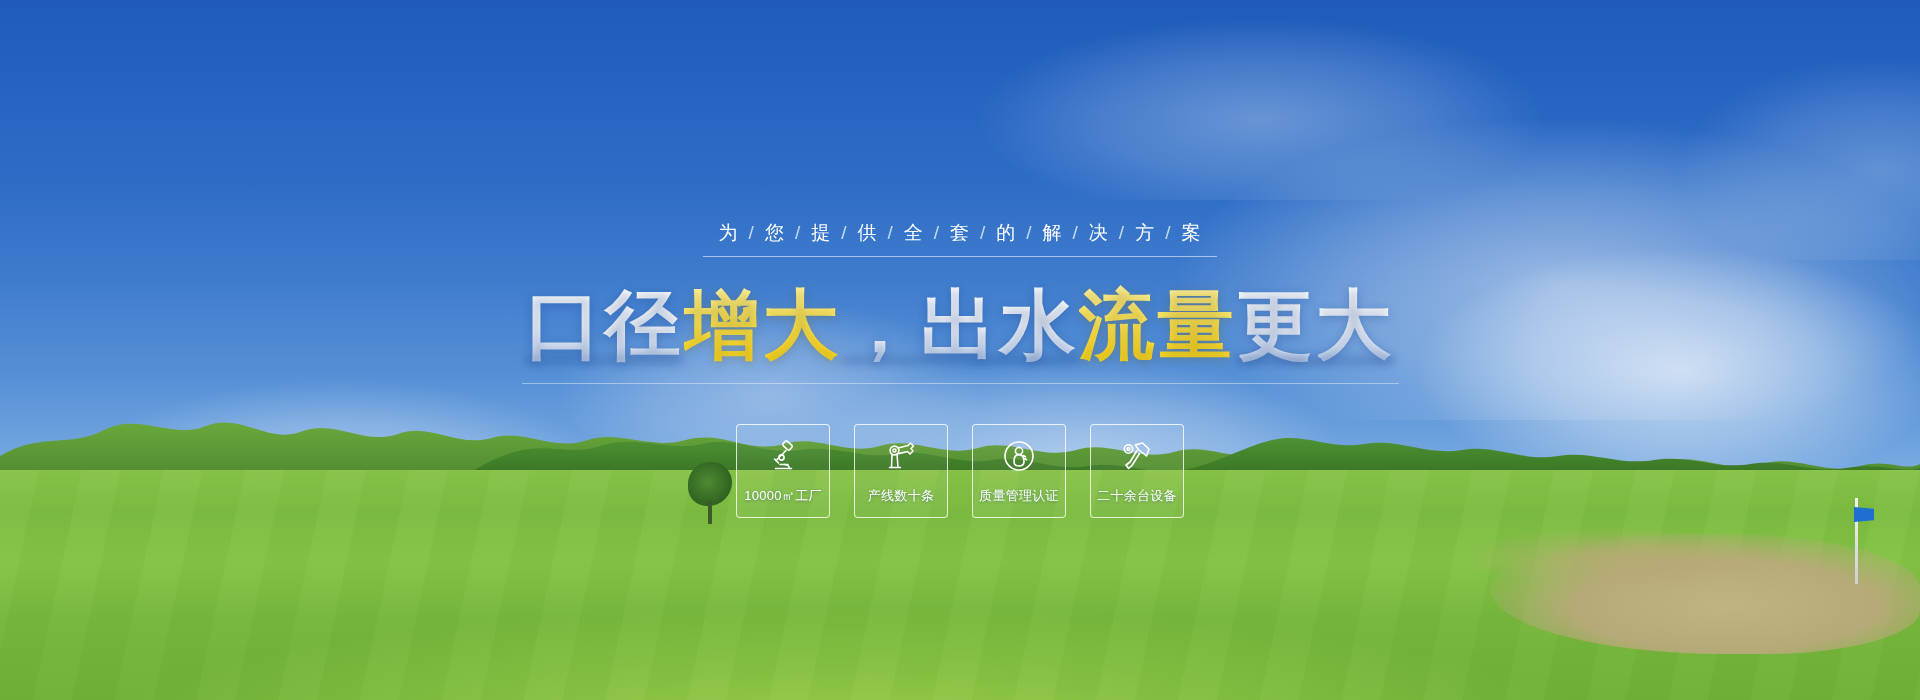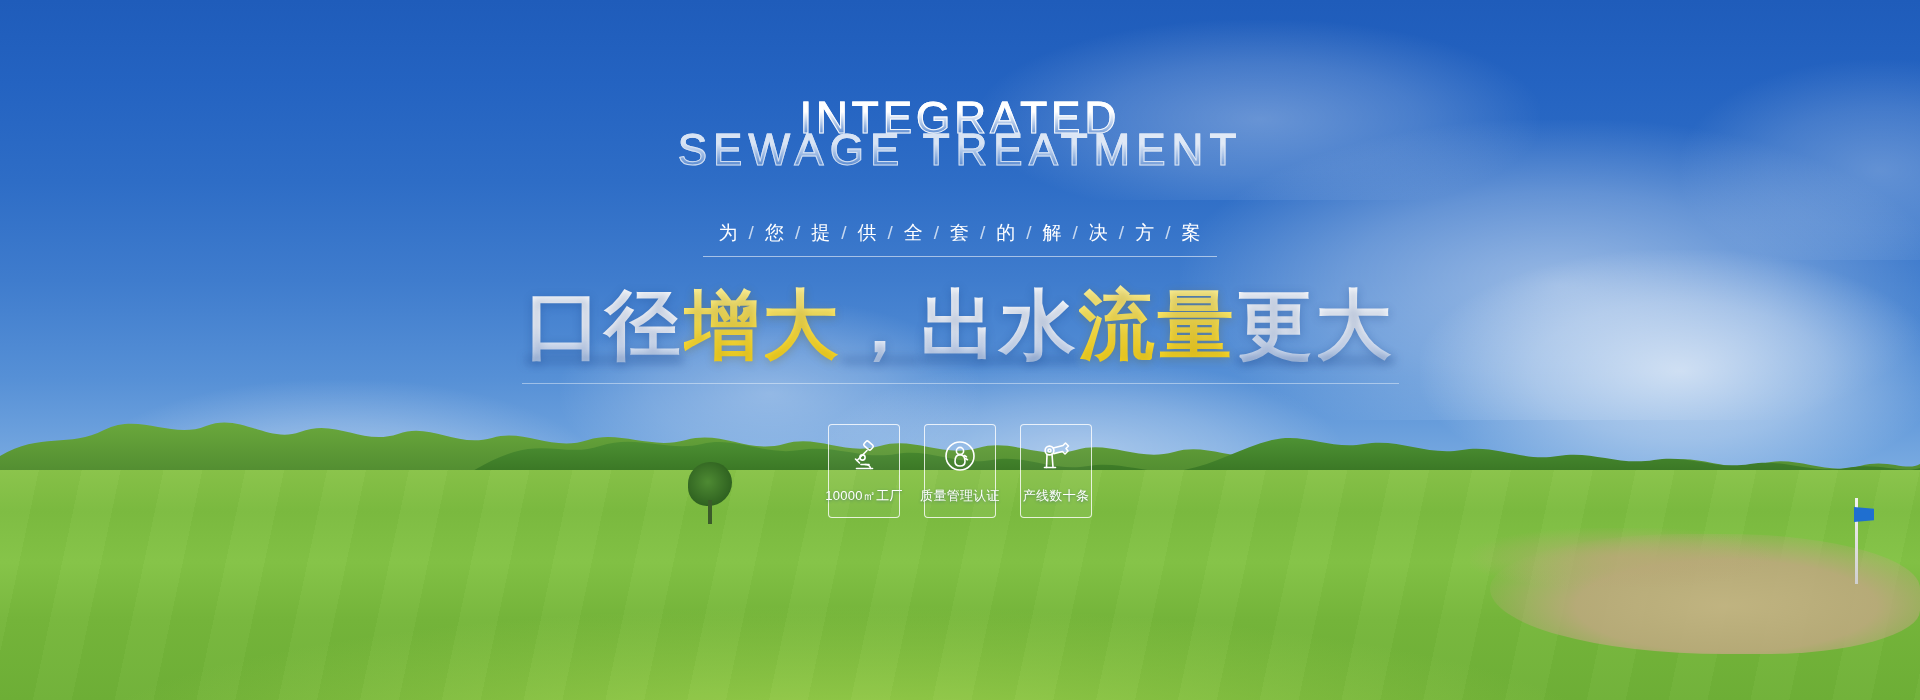--- a/index.html
+++ b/index.html
@@ -199,21 +199,21 @@
     color:transparent;
     text-shadow:0 2px 10px rgba(120,95,0,.28);
   }
 
   
   .badges {
     position:absolute; left:0; right:0; top:424px;
     display:flex; justify-content:center; gap:24px;
   }
   .badge {
-    width:72px; height:94px;
+    width:94px; height:94px;
     border:1.5px solid rgba(255,255,255,.80);
     border-radius:4px;
     display:flex; flex-direction:column;
     align-items:center; justify-content:flex-start;
     padding-top:14px;
     background:rgba(255,255,255,.045);
   }
   .badge .bi {
     width:34px; height:34px;
     display:flex; align-items:center; justify-content:center;
@@ -300,24 +300,20 @@
   <div class="lone-tree">
     <div class="canopy"></div>
     <div class="trunk"></div>
   </div>
 
   <div class="flagpole"></div>
   <div class="flag"></div>
 
   <div class="content">
 
-    <div class="eng-wrap">
-      <span class="eng-line eng-1">INTEGRATED</span>
-      <span class="eng-line eng-2">SEWAGE TREATMENT</span>
-    </div>
 
     <div class="sub-wrap">
       <span class="sub-line" id="sub-line"><span class="ch">为</span><span class="sl">/</span><span class="ch">您</span><span class="sl">/</span><span class="ch">提</span><span class="sl">/</span><span class="ch">供</span><span class="sl">/</span><span class="ch">全</span><span class="sl">/</span><span class="ch">套</span><span class="sl">/</span><span class="ch">的</span><span class="sl">/</span><span class="ch">解</span><span class="sl">/</span><span class="ch">决</span><span class="sl">/</span><span class="ch">方</span><span class="sl">/</span><span class="ch">案</span></span>
     </div>
 
     <div class="head-wrap">
       <span class="headline" id="headline"><span class="w">口径</span><span class="y">增大</span><span class="w">，</span><span class="w">出水</span><span class="y">流量</span><span class="w">更大</span></span>
     </div>
 
     <div class="badges" id="badges">
@@ -334,41 +330,54 @@
                 <path d="M18 25.5 q5 0 5.5 4"></path>
               </g>
             </svg>
           </span>
           <span class="bl">10000㎡工厂</span>
         </div>
         <div class="badge">
           <span class="bi">
             <svg viewBox="0 0 34 34" aria-hidden="true">
               <g fill="none" stroke="#ffffff" stroke-width="1.6" stroke-linecap="round" stroke-linejoin="round">
+                <circle cx="10.5" cy="11.5" r="4.4"></circle>
+                <circle cx="10.5" cy="11.5" r="1.5"></circle>
+                <path d="M14.2 9 L24 6.5 L26.5 4 L29.5 7 L27 9.5 L29 12 L26 15 L23.5 12.5 L14.8 14.6"></path>
+                <path d="M8 15.5 L7.5 28.5"></path>
+                <path d="M13 15 L14 28.5"></path>
+                <path d="M5.5 28.5 h11"></path>
+              </g>
+            </svg>
+          </span>
+          <span class="bl">产线数十条</span>
+        </div>
+        <div class="badge">
+          <span class="bi">
+            <svg viewBox="0 0 34 34" aria-hidden="true">
+              <g fill="none" stroke="#ffffff" stroke-width="1.6" stroke-linecap="round" stroke-linejoin="round">
                 <circle cx="17" cy="17" r="14"></circle>
                 <circle cx="17" cy="12" r="3.6"></circle>
                 <path d="M17 15.6 C13.5 15.6 12 19 12 22.5 C12 25.6 14.3 27 17 27 C19.7 27 22 25.6 22 22.5 C22 19 20.5 15.6 17 15.6 Z"></path>
                 <path d="M21.5 16.5 l2 1.4"></path>
                 <path d="M22.5 19.5 l2 1.2"></path>
               </g>
             </svg>
           </span>
           <span class="bl">质量管理认证</span>
         </div>
         <div class="badge">
           <span class="bi">
             <svg viewBox="0 0 34 34" aria-hidden="true">
               <g fill="none" stroke="#ffffff" stroke-width="1.6" stroke-linecap="round" stroke-linejoin="round">
-                <circle cx="10.5" cy="11.5" r="4.4"></circle>
-                <circle cx="10.5" cy="11.5" r="1.5"></circle>
-                <path d="M14.2 9 L24 6.5 L26.5 4 L29.5 7 L27 9.5 L29 12 L26 15 L23.5 12.5 L14.8 14.6"></path>
-                <path d="M8 15.5 L7.5 28.5"></path>
-                <path d="M13 15 L14 28.5"></path>
-                <path d="M5.5 28.5 h11"></path>
+                <circle cx="8.5" cy="10" r="4.2"></circle>
+                <circle cx="8.5" cy="10" r="1.4"></circle>
+                <path d="M15 6 L22.5 4 L29 10 L26.5 17 L19 11 Z"></path>
+                <path d="M19.5 14.5 L12 26.5 L8.5 29.5 L6 26 L10 23 L17 11.5"></path>
               </g>
             </svg>
           </span>
-          <span class="bl">产线数十条</span>
+          <span class="bl">二十余台设备</span>
         </div>
       </div>
 
   </div>
 </div>
 
 </body></html>

